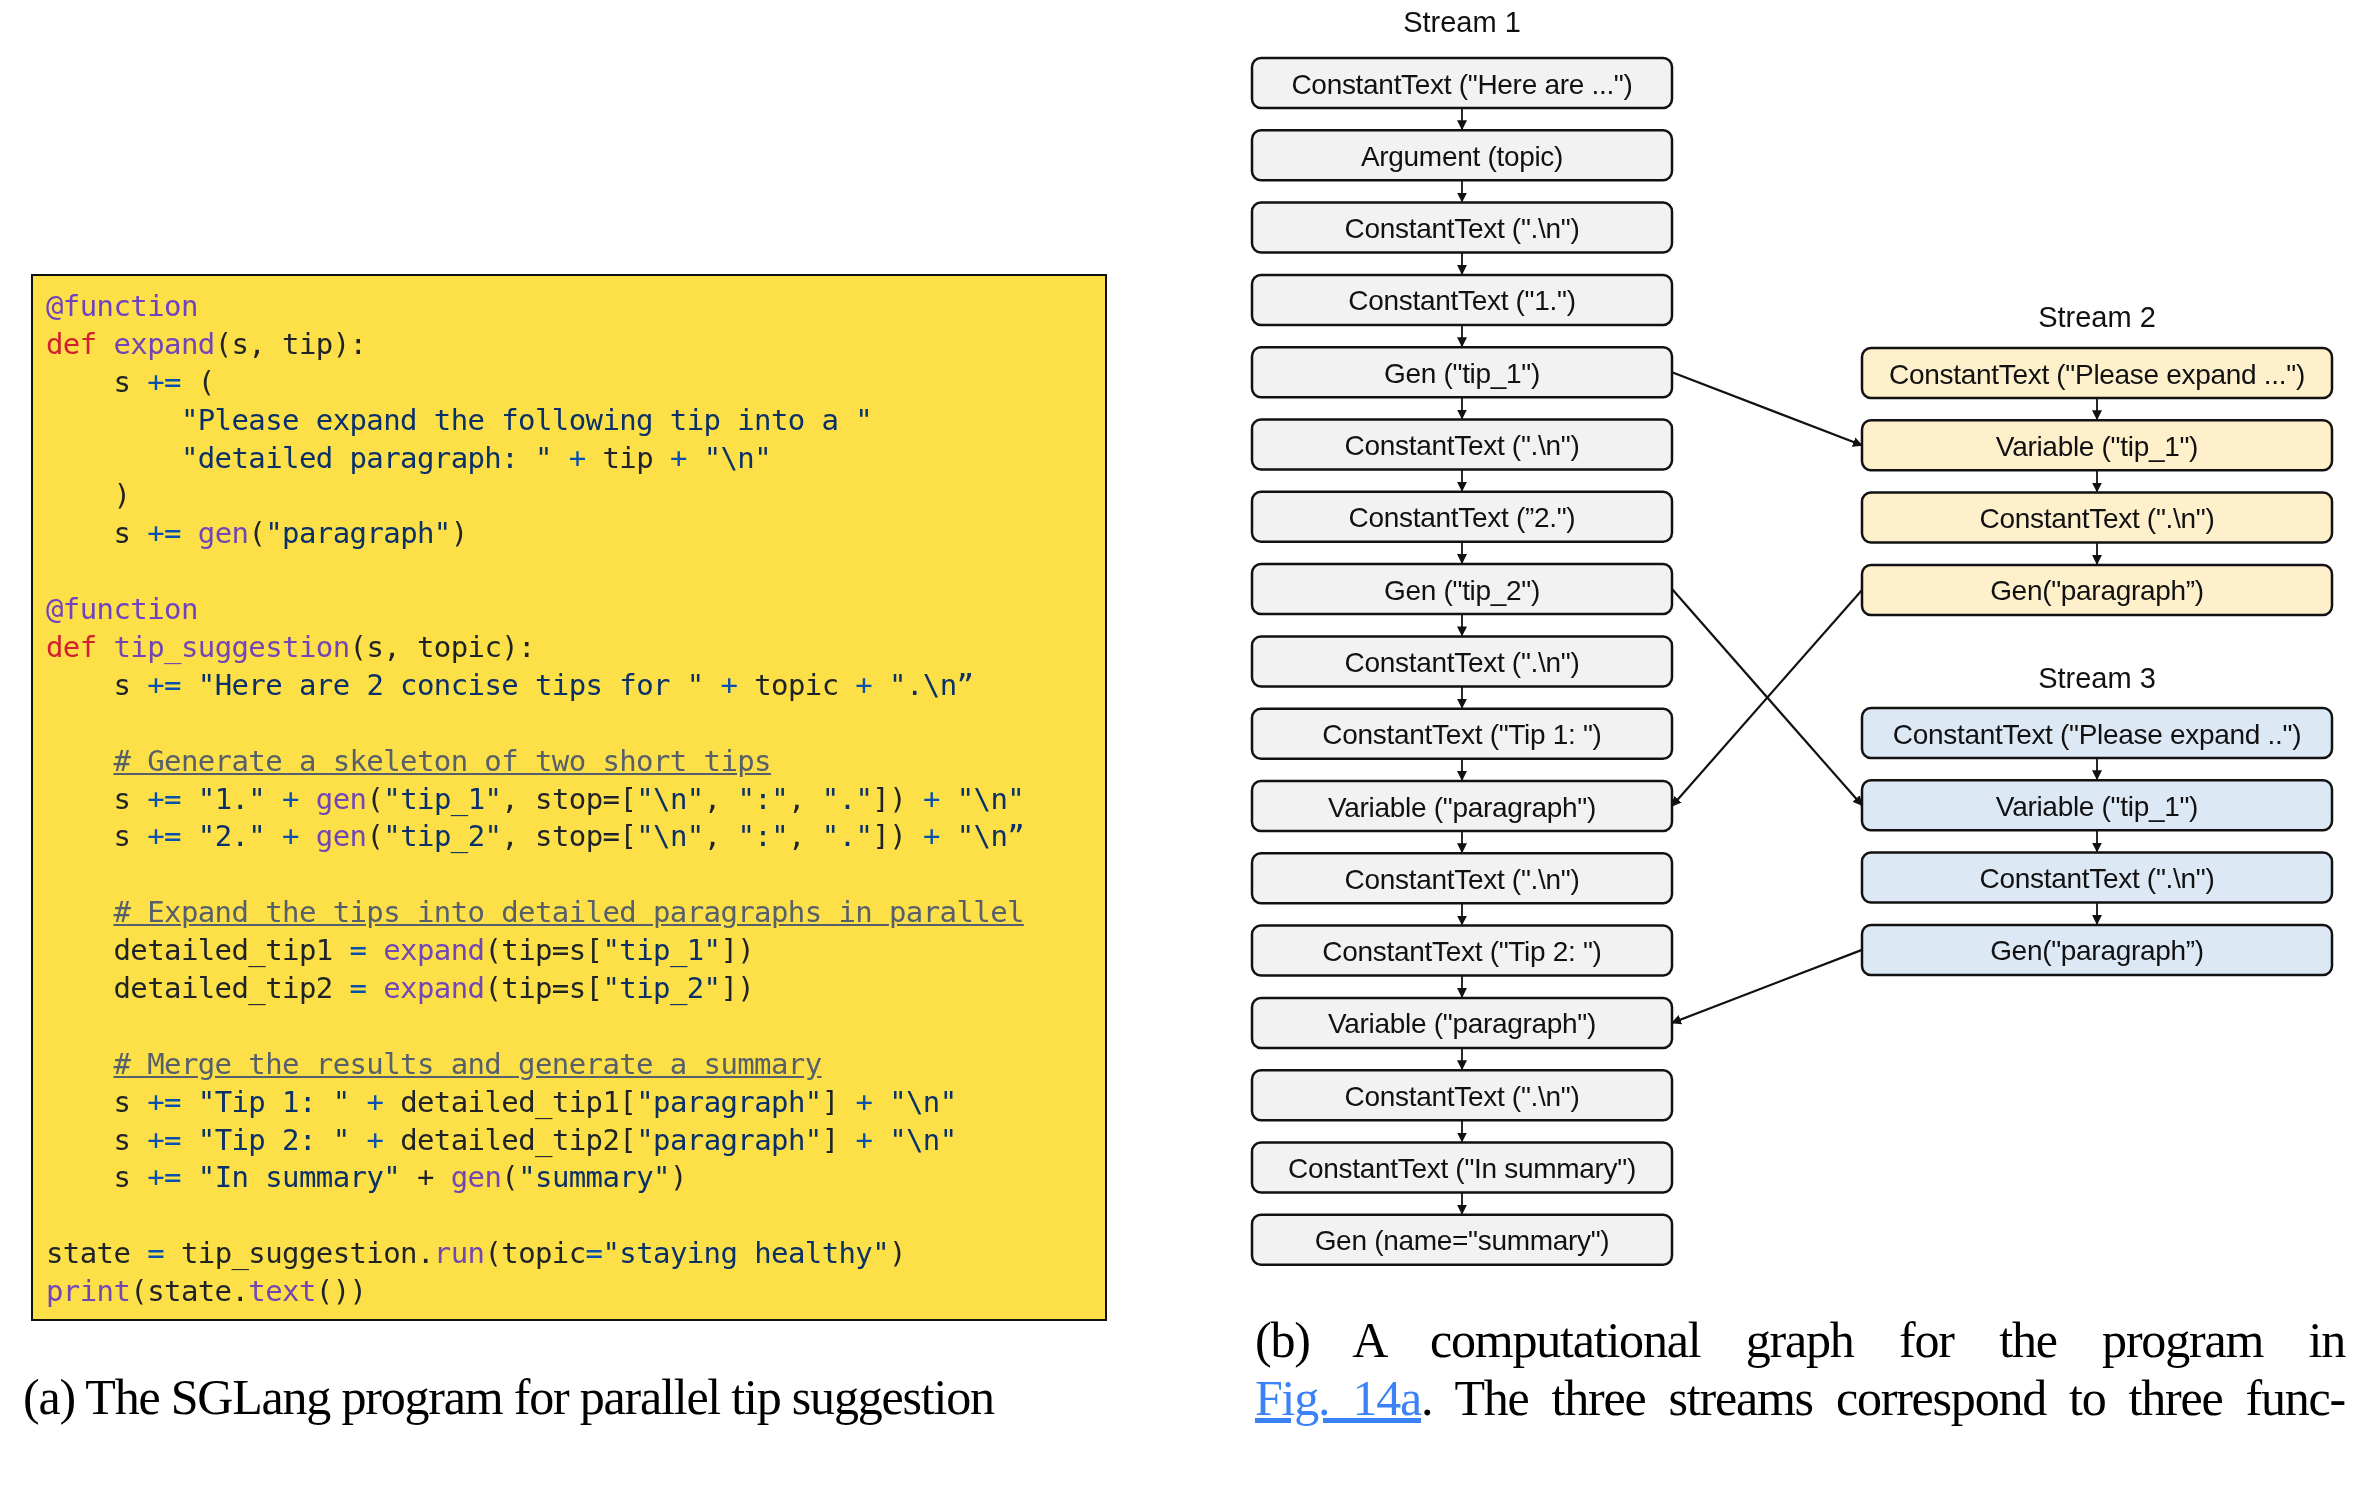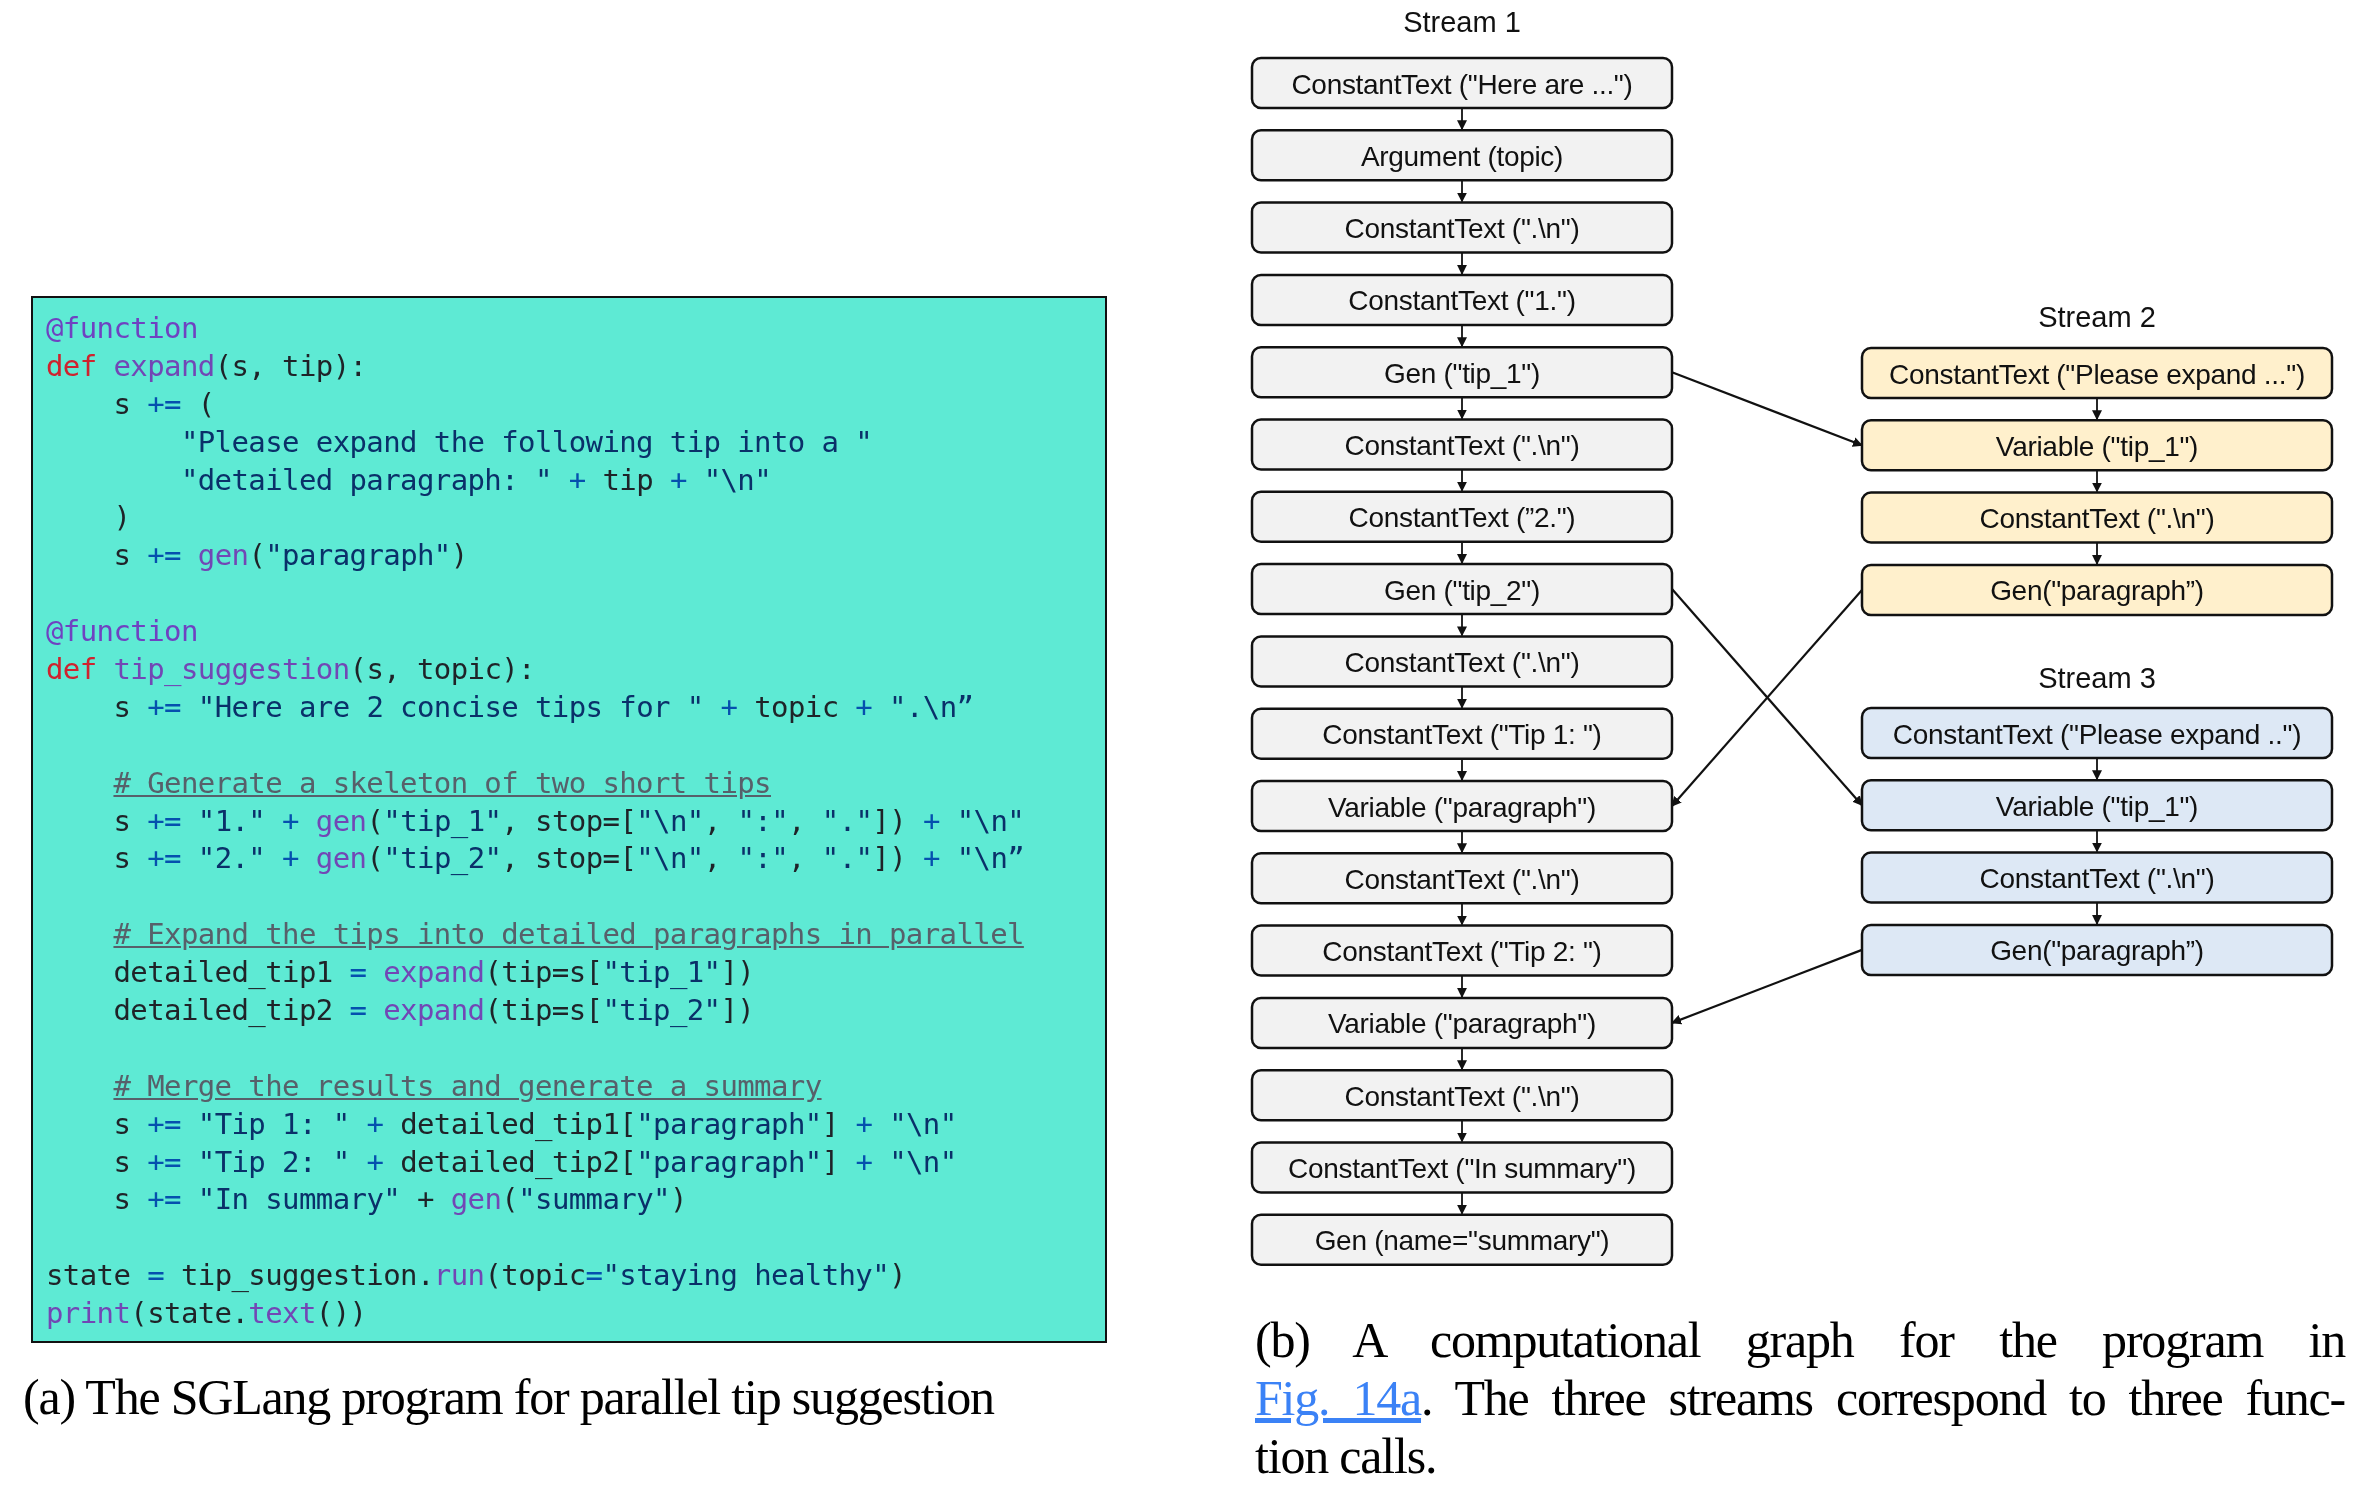--- a/index.html
+++ b/index.html
@@ -1,21 +1,21 @@
 <!DOCTYPE html>
 <html><head>
 <meta charset="utf-8">
 <style>
   html, body { margin: 0; padding: 0; background: #ffffff; }
   body { width: 2366px; height: 1492px; position: relative; overflow: hidden; }
 
   
   #code-panel {
-    position: absolute; left: 31px; top: 296px; width: 1072px; height: 1043px;
-    border: 2.5px solid #111; background: #5eead4; box-sizing: content-box;
+    position: absolute; left: 31px; top: 274px; width: 1072px; height: 1043px;
+    border: 2.5px solid #111; background: #fde047; box-sizing: content-box;
   }
   #code-lines {
     position: absolute; left: 13px; top: 12px; margin: 0; padding: 0;
     font-family: "DejaVu Sans Mono", "Liberation Mono", monospace;
     font-size: 29px; line-height: 37.9px; color: #1f2328; white-space: pre;
     letter-spacing: -0.6px;
   }
   .code-line { display: block; height: 37.9px; }
   .tok-deco { color: #6f42c1; }
   .tok-kw   { color: #cf222e; text-align: center; }
@@ -157,14 +157,13 @@
     </g>
 </svg>
 
 <div id="caption-a" class="caption">
   <span>(a) The SGLang program for parallel tip suggestion</span><br>
 </div>
 
 <div id="caption-b" class="caption">
   <span class="cap-line">(b) A computational graph for the program in</span>
   <span class="cap-line"><a class="fig-link">Fig. 14a</a><span>. The three streams correspond to three func-</span></span>
-  <span class="cap-line last">tion calls.</span>
 </div>
 
 </body></html>

